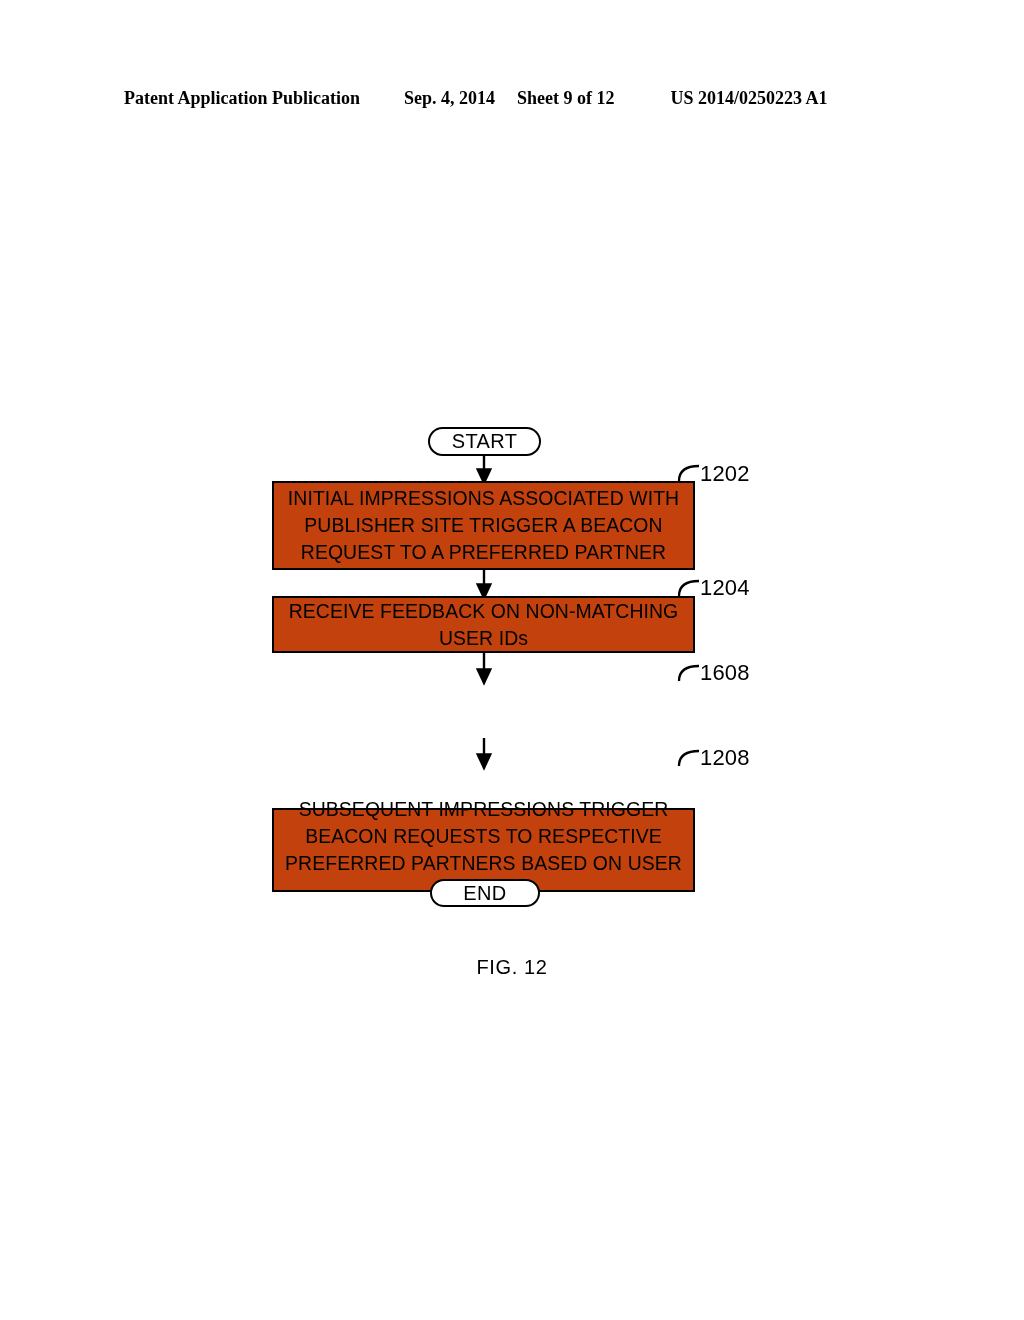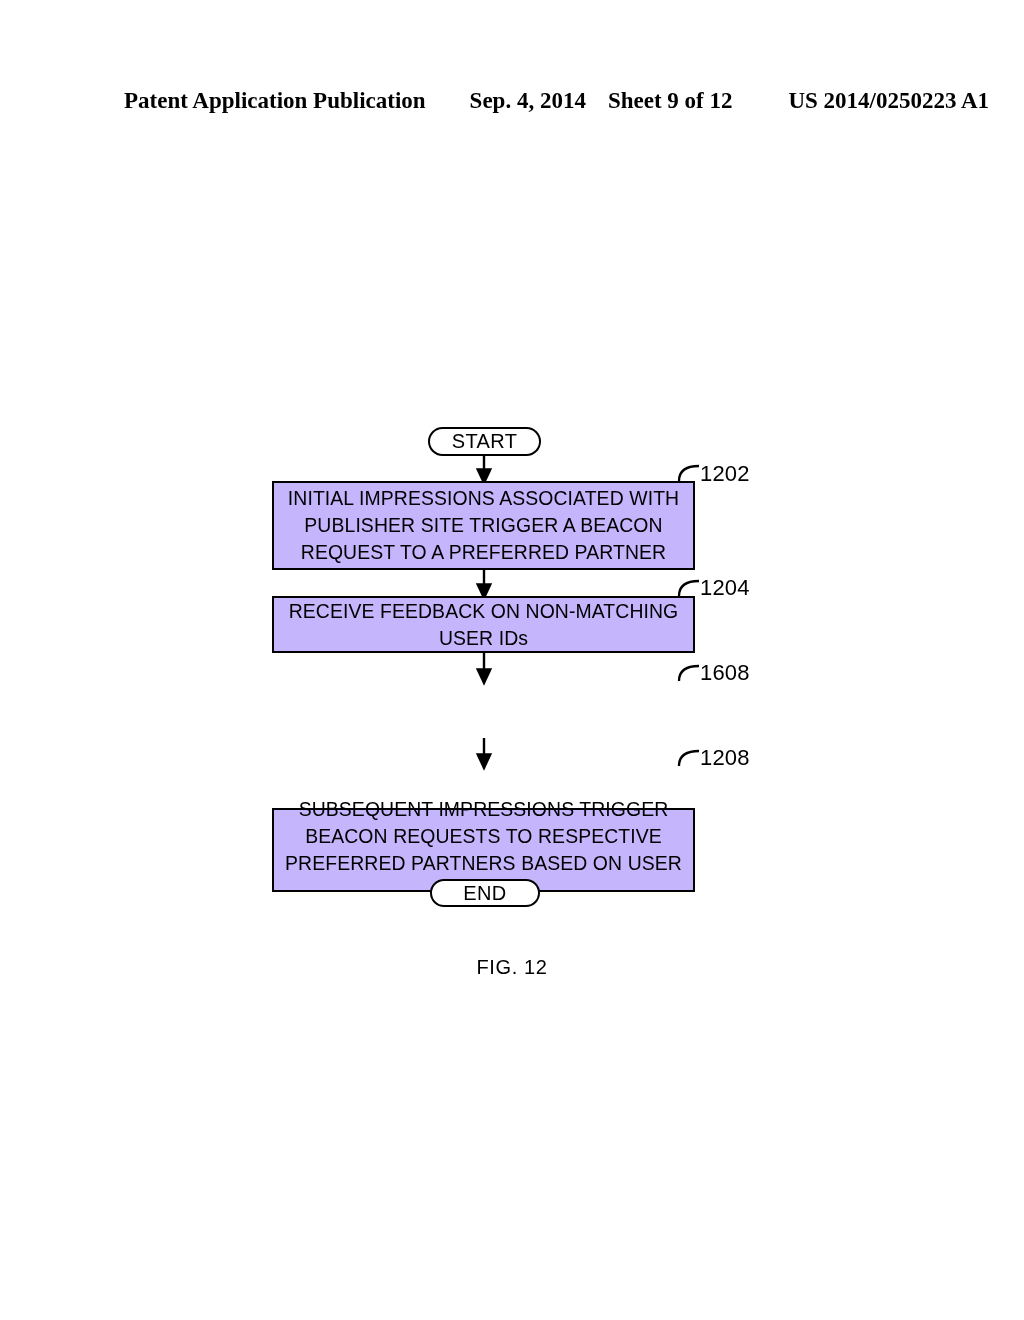--- a/index.html
+++ b/index.html
@@ -19,21 +19,21 @@
   .header {
     position: absolute;
     left: 124px;
     top: 88px;
     width: 776px;
     height: 26px;
     display: flex;
     align-items: baseline;
     font-family: "Liberation Serif", "DejaVu Serif", serif;
     font-weight: bold;
-    font-size: 23px;
+    font-size: 18px;
     color: #000000;
     white-space: nowrap;
   }
   .hdr-title { margin-right: 44px; }
   .hdr-date  { margin-right: 22px; }
   .hdr-sheet { margin-right: 56px; }
   .hdr-patno { }
 
   
   .flow {
@@ -60,21 +60,21 @@
     color: #000000;
   }
   #node-start { left: 428px; top: 427px; width: 113px; height: 29px; }
   #node-end   { left: 430px; top: 879px; width: 110px; height: 28px; }
 
   
   .process {
     position: absolute;
     box-sizing: border-box;
     border: 2.6px solid #000000;
-    background: #c4b5fd;
+    background: #c2410c;
     display: flex;
     align-items: center;
     justify-content: center;
     text-align: center;
     font-family: "Liberation Sans", "DejaVu Sans", sans-serif;
     font-size: 19.4px;
     line-height: 27px;
     letter-spacing: 0.1px;
     color: #000000;
     padding: 0 6px;

